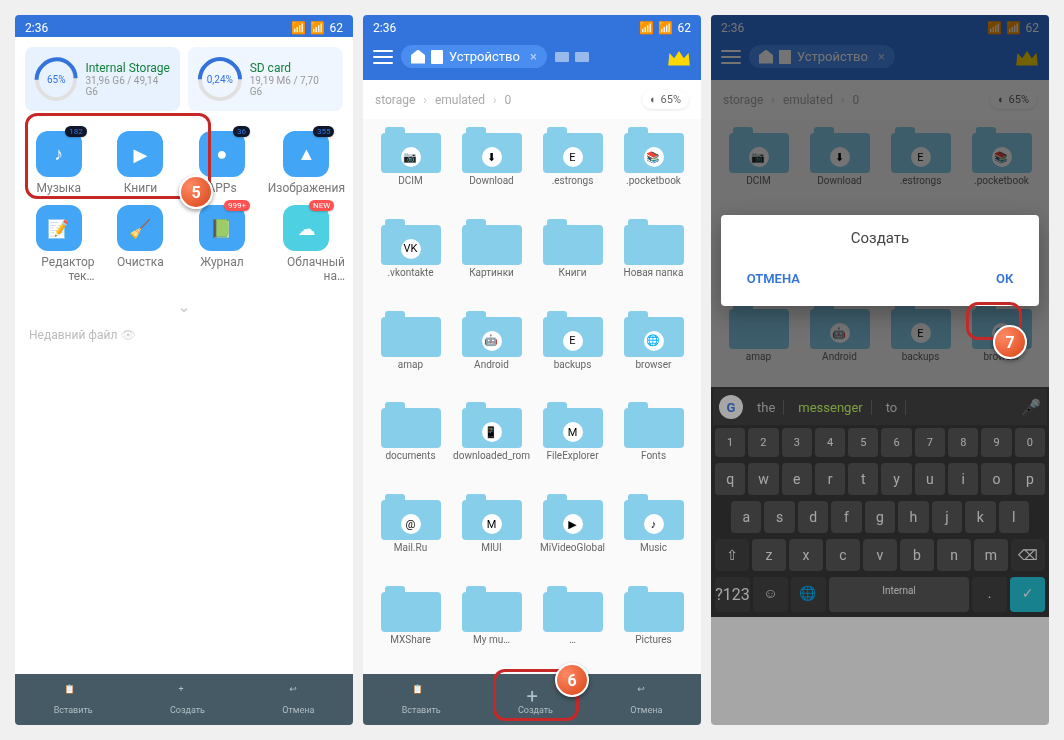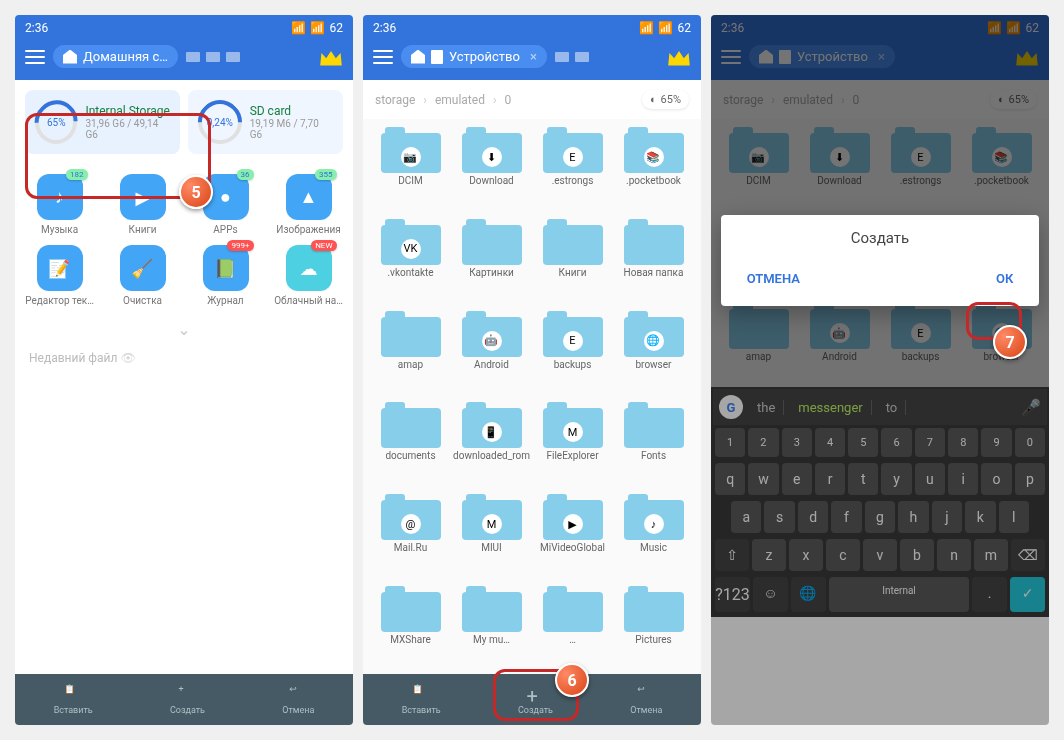--- a/index.html
+++ b/index.html
@@ -23,24 +23,24 @@
 .ring::after{content:"";position:absolute;inset:0;border-radius:50%;border:4px solid #3273dc;border-right-color:transparent;border-bottom-color:transparent;transform:rotate(45deg)}
 .card-info .title{font-size:12px;color:#15803d}
 .card-info .sub{font-size:10px;color:#999}
 .analyzer{background:#3273dc;color:#fff;padding:14px 12px 18px;display:flex;align-items:center;justify-content:space-between}
 .analyzer .txt{font-size:14px;font-weight:500}
 .analyzer .sub{font-size:10px;opacity:0.8}
 .analyze-btn{border:1px solid #fff;border-radius:16px;padding:6px 14px;font-size:12px}
 .icongrid{display:grid;grid-template-columns:repeat(4,1fr);gap:10px;padding:10px 8px}
 .gridit{display:flex;flex-direction:column;align-items:center;gap:4px;position:relative}
 .ico{width:46px;height:46px;border-radius:12px;display:flex;align-items:center;justify-content:center;color:#fff;font-size:18px;position:relative}
-.ico .badge{position:absolute;top:-5px;right:-5px;background:#86efac;color:#3273dc;font-size:8px;padding:1px 4px;border-radius:8px;box-shadow:0 1px 2px rgba(0,0,0,0.2)}
+.ico .badge{position:absolute;top:-5px;right:-5px;background:#0f172a;color:#3273dc;font-size:8px;padding:1px 4px;border-radius:8px;box-shadow:0 1px 2px rgba(0,0,0,0.2)}
 .ico .badge.red{background:#ff5252;color:#fff}
 .ico .badge.new{background:#ff5252;color:#fff}
-.gridit .lbl{font-size:10px;color:#777;text-align:left}
+.gridit .lbl{font-size:12px;color:#777;text-align:right}
 .chev{color:#ccc;text-align:center;padding:4px}
 .recent{color:#bbb;font-size:12px;padding:8px 14px}
 .bottombar{margin-top:auto;background:#455a64;display:flex;align-items:center;justify-content:space-around;padding:10px 0}
 .bitem{display:flex;flex-direction:column;align-items:center;color:#b0bec5;font-size:9px;gap:3px}
 .bitem svg,.bitem .icn{width:18px;height:18px}
 .breadcrumb{display:flex;align-items:center;padding:10px 12px;font-size:12px;color:#aaa;background:#fff;gap:8px}
 .breadcrumb .ar{color:#ccc}
 .bcbadge{margin-left:auto;background:#fff;border-radius:12px;padding:3px 8px;font-size:11px;color:#666;display:flex;align-items:center;gap:4px;box-shadow:0 1px 3px rgba(0,0,0,0.1)}
 .foldergrid{display:grid;grid-template-columns:repeat(4,1fr);gap:4px 2px;padding:4px 8px;background:#fafafa;flex:1;overflow:hidden}
 .folder{display:flex;flex-direction:column;align-items:center;gap:2px}
@@ -74,37 +74,20 @@
 .faded{filter:brightness(0.7)}
 </style>
 </head>
 <body>
 
 <div class="phone">
 <div class="statusbar">
 <span>2:36</span>
 <span class="statusicons"><span>📶</span><span>📶</span><span>62</span></span>
 </div>
-<div class="header">
-<div class="hamburger">
-        <span></span>
-        <span></span>
-        <span></span>
-      </div>
-<div class="chip">
-        <span class="home"></span>
-        <span>Домашняя с…</span>
-      </div>
-<div class="tabicons">
-        <span class="tabicon"></span>
-        <span class="tabicon"></span>
-        <span class="tabicon"></span>
-      </div>
-<div class="crown"></div>
-</div>
 <div class="hlbox" style="top:98px;left:10px;width:180px;height:80px"></div>
 <div class="numbadge" style="top:160px;left:164px">
       <span>5</span>
     </div>
 <div class="storage-cards">
 <div class="card hl">
 <div class="ring">
           <span style="z-index:2">65%</span>
         </div>
 <div class="card-info">

